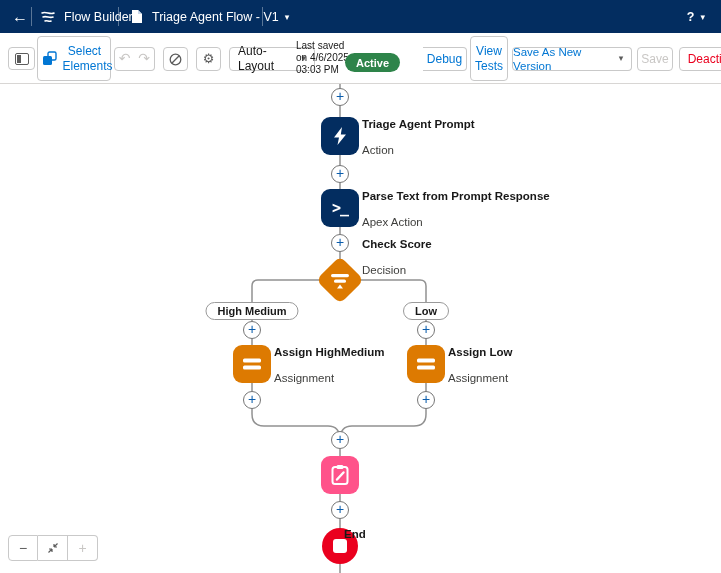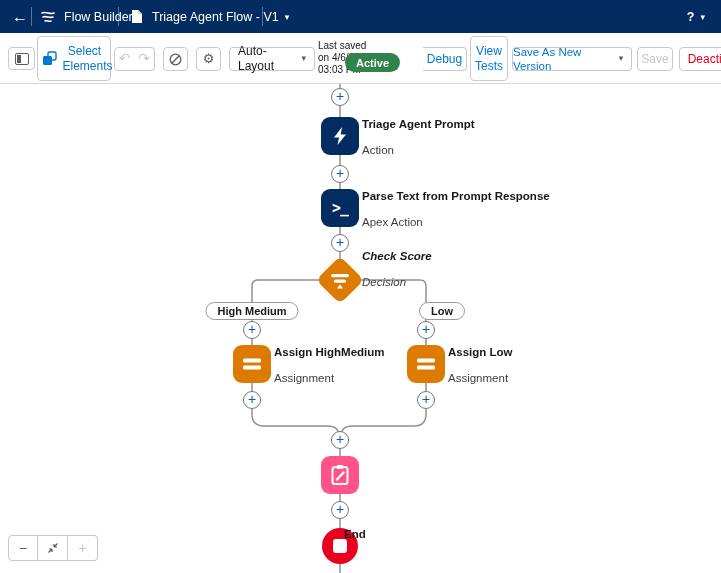--- a/index.html
+++ b/index.html
@@ -27,21 +27,21 @@
   }
   .tb-btn {
     position:absolute; background:#fff; border:1px solid #c9c9c9; border-radius:4px;
     color:#0176D3; font-size:12px; display:flex; align-items:center; justify-content:center;
     cursor:pointer; line-height:1.25;
   }
   .tb-btn.disabled { color:#c9c7c5; cursor:default; }
   .tb-icon-btn { color:#5c5c5c; }
   .joined-l { border-radius:4px 0 0 4px; }
   .joined-r { border-radius:0 4px 4px 0; border-left:none; }
-  .last-saved { position:absolute; left:296px; top:7px; width:58px; font-size:10px; line-height:12px; color:#181818;margin-left:22px; }
+  .last-saved { position:absolute; left:296px; top:7px; width:58px; font-size:10px; line-height:12px; color:#181818; }
   .active-badge {
     position:absolute; left:345px; top:20px; height:19px; padding:0 11px;
     background:#2E844A; color:#fff; font-size:11px; font-weight:bold;
     border-radius:10px; display:flex; align-items:center;
   }
   .red-text { color:#EA001E; }
 
   
   .canvas { position:relative; width:721px; height:489px; background:#fff; }
   .canvas svg.wires { position:absolute; left:0; top:0; z-index:1; }
@@ -253,27 +253,27 @@
   <div class="diamond-wrap" style="left:321px; top:177px;">
     <div class="diamond"></div>
     <div class="diamond-icon">
       <svg width="20" height="18" viewBox="0 0 20 18">
         <rect x="1" y="3" width="18" height="3.2" rx="1.6" fill="#fff"></rect>
         <rect x="4" y="8.6" width="12" height="3.2" rx="1.6" fill="#fff"></rect>
         <polygon points="10,13.5 13,17.5 7,17.5" fill="#fff"></polygon>
       </svg>
     </div>
   </div>
-  <div class="node-label" style="left:362px; top:166px;font-style:italic;">
+  <div class="node-label" style="left:362px; top:154px;">
     <div class="node-title">Check Score</div>
     <div class="node-sub">Decision</div>
   </div>
 
   <div class="branch-pill" style="left:252px; top:227px;">High Medium</div>
-  <div class="branch-pill" style="left:426px; top:227px;margin-left:16px;">Low</div>
+  <div class="branch-pill" style="left:426px; top:227px;">Low</div>
 
   <div class="flow-node node-orange" style="left:233px; top:261px;">
     <span style="display:flex;">
       <svg width="20" height="16" viewBox="0 0 20 16">
         <rect x="1" y="2.5" width="18" height="4" rx="1.5" fill="#fff"></rect>
         <rect x="1" y="9.5" width="18" height="4" rx="1.5" fill="#fff"></rect>
       </svg>
     </span>
   </div>
   <div class="node-label" style="left:274px; top:262px;">

